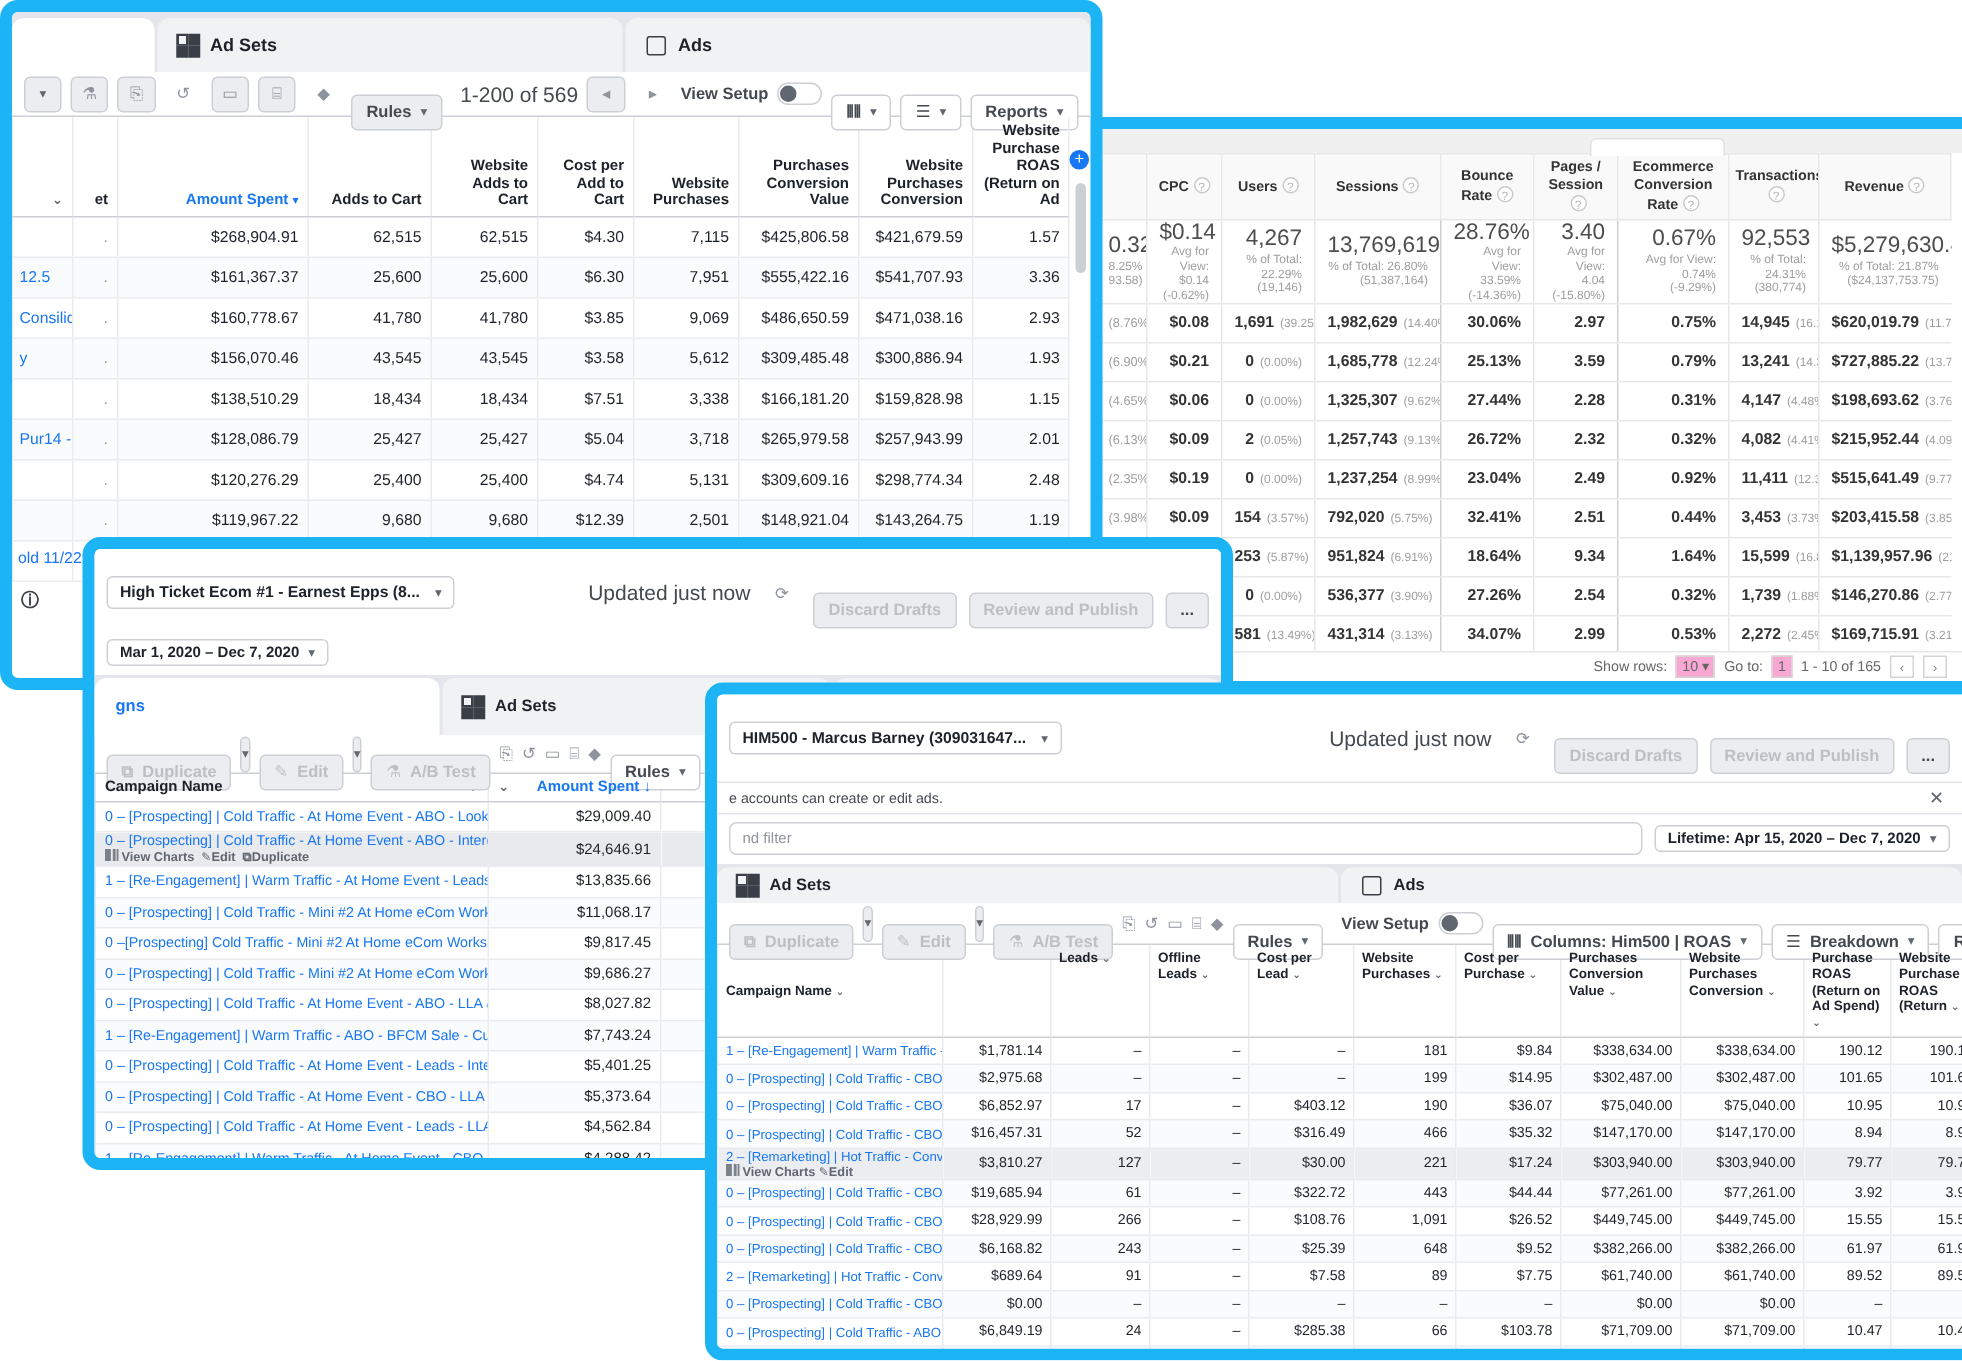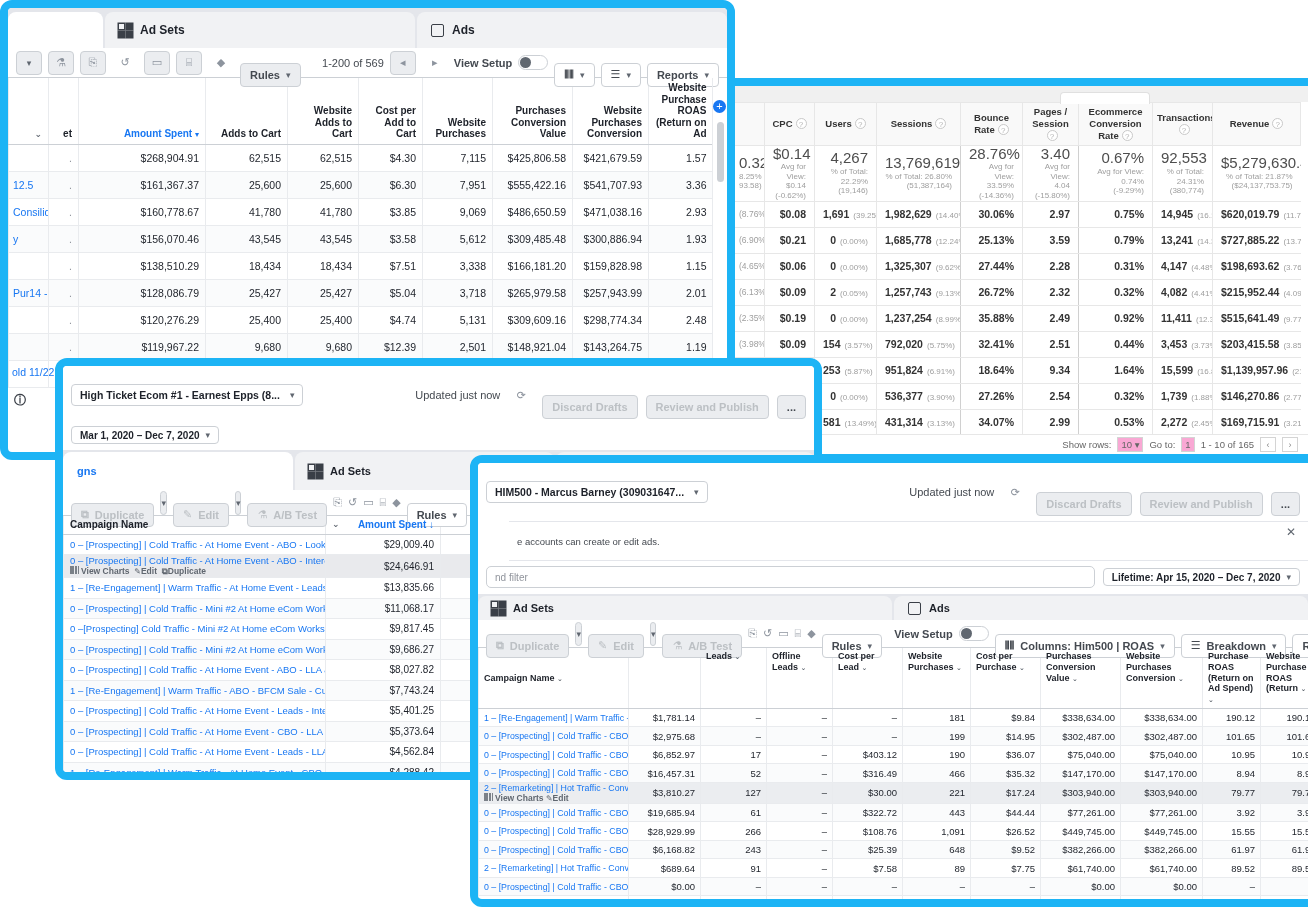--- a/index.html
+++ b/index.html
@@ -23,21 +23,21 @@
   .fb-toolbar { display:flex; align-items:center; gap:6px; padding:0 8px; background:#fff; border-bottom:1px solid #ccd0d5; }
   .iconbtn { width:26px; height:24px; background:#ebedf0; border:1px solid #ccd0d5; border-radius:4px; color:#8d949e; font-size:11px; display:flex; align-items:center; justify-content:center; }
   .iconbtn.ghost { background:transparent; border:none; }
   .fbbtn { height:24px; background:#ebedf0; border:1px solid #ccd0d5; border-radius:4px; font-size:11px; font-weight:bold; color:#444950; display:inline-flex; align-items:center; padding:0 9px; gap:6px; white-space:nowrap;margin-top:24px; }
   .fbbtn.dis { color:#bcc0c4; }
   .fbbtn.white { background:#fff; }
   .caret::after { content:"▾"; font-size:9px; color:#606770; }
   .toggle { width:30px; height:15px; background:#fff; border:1px solid #ccd0d5; border-radius:8px; position:relative; flex:0 0 auto; }
   .toggle::before { content:""; position:absolute; left:1px; top:1px; width:11px; height:11px; border-radius:50%; background:#606770; }
   .tb-label { font-size:11px; font-weight:bold; color:#444950; white-space:nowrap; }
-  .tb-text  { font-size:11px; color:#444950; white-space:nowrap; }
+  .tb-text  { font-size:14px; color:#444950; white-space:nowrap; }
   .sp { flex:1; }
 
   
   table { border-collapse:collapse; table-layout:fixed; }
   td,th { overflow:hidden; white-space:nowrap; }
 
   
   .a-table { width:704px; font-size:10.5px; }
   .a-table th { border-bottom:1px solid #ccd0d5; border-left:1px solid #e9ebee; font-size:10px; font-weight:bold; color:#1d2129; text-align:right; padding:4px 6px; vertical-align:bottom; white-space:normal; line-height:1.15; height:34px; }
   .a-table th.sorted { color:#1877f2; }
@@ -82,21 +82,21 @@
   .c-table td.cspent { text-align:right; color:#1d2129; }
   .c-table tr.sel td { background:#e9eaed; }
   .c-table tr:nth-child(even):not(.sel) td { background:#fafbfc; }
   .rowactions { font-size:8.5px; color:#606770; font-weight:bold; }
   .c-foot { display:flex; border-top:1px solid #ccd0d5; padding:4px 6px; background:#fff; }
   .foot-label { font-size:10px; font-weight:bold; color:#1d2129; }
   .foot-sub { font-size:8.5px; color:#90949c; margin-top:2px; }
   .foot-amt { text-align:right; font-size:10px; font-weight:bold; }
 
   
-  .d-notif { position:relative; background:#fff; border-bottom:1px solid #e4e6eb; border-top:1px solid #e4e6eb; height:40px; display:flex; align-items:center; padding:0 8px; font-size:9.5px; color:#444950;margin-left:31px; }
+  .d-notif { position:relative; background:#fff; border-bottom:1px solid #e4e6eb; border-top:1px solid #e4e6eb; height:22px; display:flex; align-items:center; padding:0 8px; font-size:9.5px; color:#444950; }
   .d-close { position:absolute; right:12px; top:3px; font-size:12px; color:#606770; }
   .d-table { width:822px; font-size:9.5px; }
   .d-table th { border-bottom:1px solid #ccd0d5; border-left:1px solid #e9ebee; font-size:9px; font-weight:bold; color:#1d2129; text-align:left; vertical-align:top; padding:3px 5px; white-space:normal; line-height:1.2; height:38px; }
   .d-table td { border-bottom:1px solid #e9ebee; border-left:1px solid #e9ebee; text-align:right; padding:0 5px; height:18.5px; color:#1d2129; }
   .d-table td.cname { text-align:left; color:#1877f2; font-size:8.8px; }
   .d-table tr.sel td { background:#ebedf0; }
   .d-table tr:nth-child(even):not(.sel) td { background:#fafbfc; }
   .d-foot { display:flex; border-top:1px solid #ccd0d5; background:#fff; padding:3px 0; }
   .d-foot .cell { text-align:right; padding:1px 5px; }
   .d-foot .v { font-size:9.5px; font-weight:bold; }
@@ -415,21 +415,21 @@
             <td>2.32</td>
             <td class="grp">0.32%</td>
             <td>4,082<span class="pct">(4.41%)</span></td>
             <td>$215,952.44<span class="pct">(4.09%)</span></td>
           </tr>
           <tr>
             <td style="color: rgb(158, 158, 158); font-weight: normal; font-size: 8.5px;">(2.35%)</td>
             <td>$0.19</td>
             <td>0<span class="pct">(0.00%)</span></td>
             <td>1,237,254<span class="pct">(8.99%)</span></td>
-            <td class="grp">35.88%</td>
+            <td class="grp">23.04%</td>
             <td>2.49</td>
             <td class="grp">0.92%</td>
             <td>11,411<span class="pct">(12.33%)</span></td>
             <td>$515,641.49<span class="pct">(9.77%)</span></td>
           </tr>
           <tr>
             <td style="color: rgb(158, 158, 158); font-weight: normal; font-size: 8.5px;">(3.98%)</td>
             <td>$0.09</td>
             <td>154<span class="pct">(3.57%)</span></td>
             <td>792,020<span class="pct">(5.75%)</span></td>

